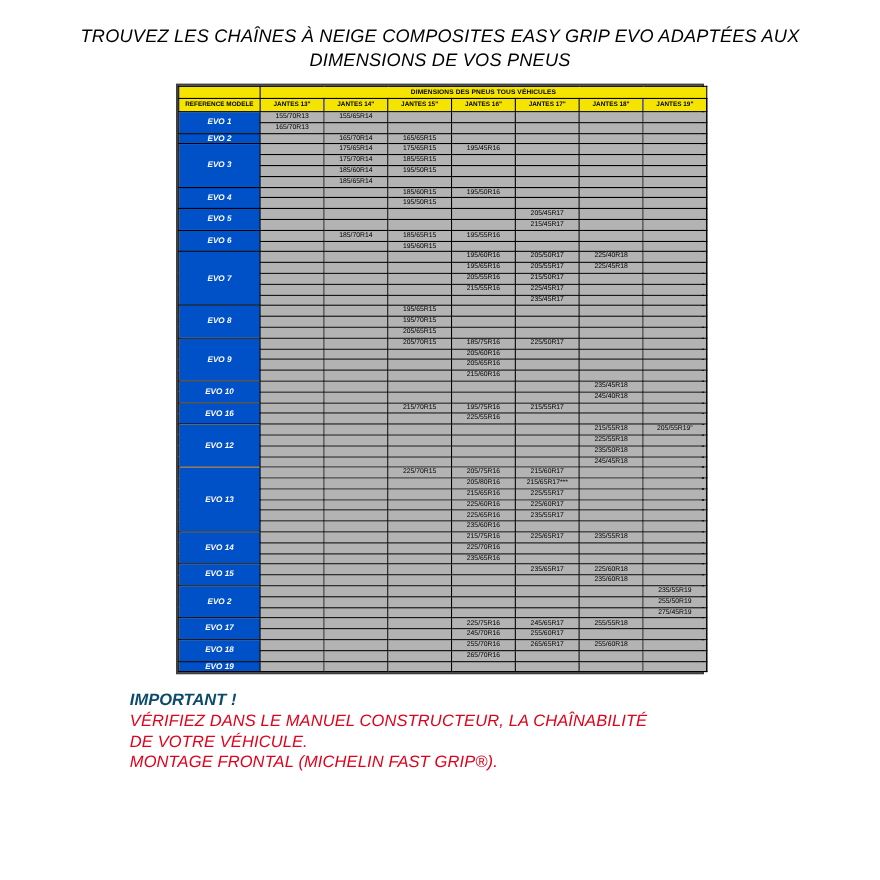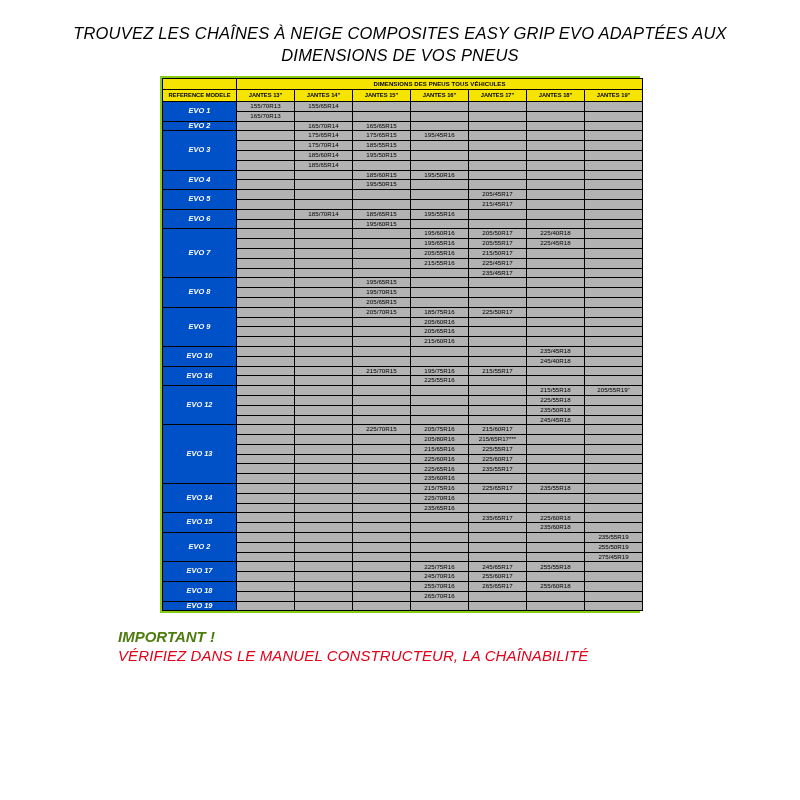--- a/index.html
+++ b/index.html
@@ -18,21 +18,21 @@
     font-style:italic;
     font-size:16.5px;
     line-height:22px;
     letter-spacing:.2px;
     margin:22px 52px 10px 52px;
   }
 
   .tablewrap{
     margin:0 160px 0 160px;
     width:480px;
-    border:2px solid #84cc16;
+    border:2px solid #404040;
     box-sizing:border-box;
   }
   table{
     border-collapse:collapse;
     width:100%;
     table-layout:fixed;
   }
   td,th{
     border:1px solid #000;
     padding:0;
@@ -75,21 +75,21 @@
     background:#b3b3b3;
   }
   col.c0{width:74px;}
   col.c1,col.c2,col.c3,col.c4,col.c5,col.c6,col.c7{width:58px;}
 
   .important{
     margin:14px 0 0 118px;
     width:600px;
   }
   .important .imp-head{
-    color:#4d7c0f;
+    color:#0c4a6e;
     font-weight:bold;
     font-style:italic;
     font-size:15px;
     line-height:19px;
     margin-bottom:1px;
   }
   .important .imp-line{
     color:#e2001a;
     font-style:italic;
     font-size:15px;
@@ -673,15 +673,17 @@
             <td class="cell empty"></td>
             <td class="cell val">195/55R20</td>
           </tr>
         </tbody>
     </table>
   </div>
 
   <div class="important">
     <div class="imp-head">IMPORTANT !</div>
     <div class="imp-line">VÉRIFIEZ DANS LE MANUEL CONSTRUCTEUR, LA CHAÎNABILITÉ</div>
+    <div class="imp-line">DE VOTRE VÉHICULE.</div>
+    <div class="imp-line">MONTAGE FRONTAL (MICHELIN FAST GRIP®).</div>
   </div>
 
 </div>
 
 </body></html>

